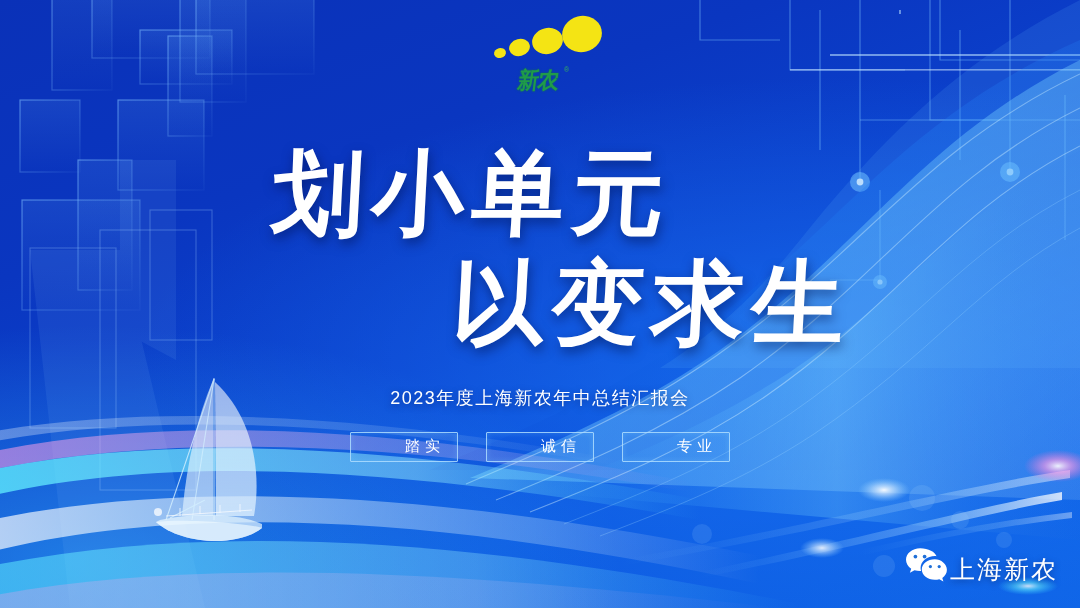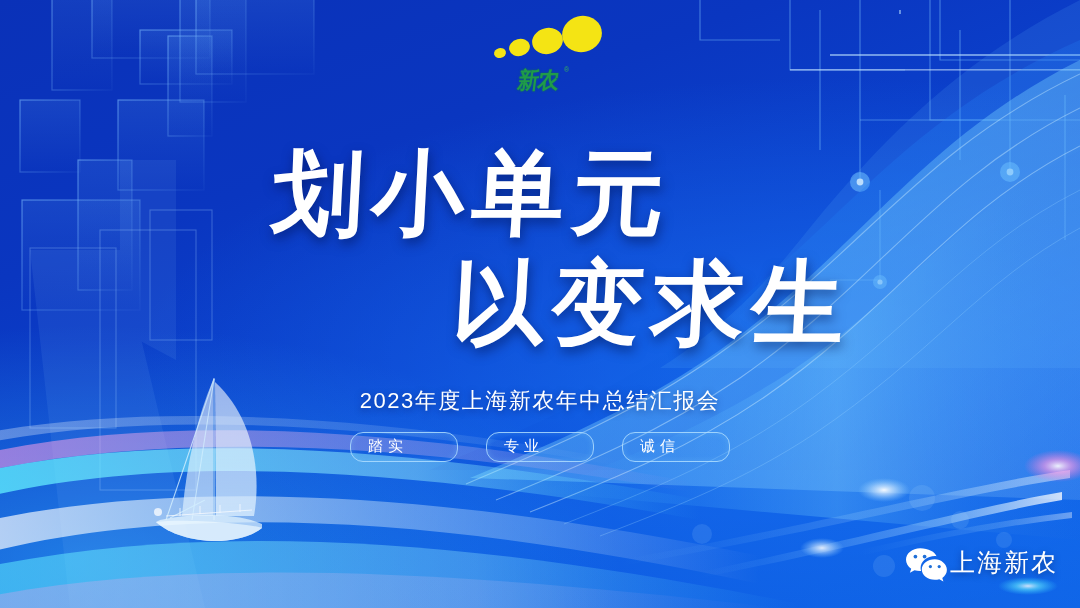--- a/index.html
+++ b/index.html
@@ -45,40 +45,40 @@
     white-space:nowrap;
     text-shadow:2px 5px 12px rgba(0,18,80,.55);
     transform:skewX(-3deg);
   }
   #hl1{position:absolute;left:272px;top:148px;font-size:92px;line-height:1;}
   #hl2{position:absolute;left:452px;top:258px;font-size:92px;line-height:1;}
 
   
   #subtitle{
     position:absolute;left:0;top:386px;width:1080px;text-align:center;
-    color:#ffffff;font-size:22px;letter-spacing:1.5px;
+    color:#ffffff;font-size:18px;letter-spacing:1.5px;
     text-shadow:0 2px 6px rgba(0,20,90,.5);
   }
 
   
   #pills{
     position:absolute;left:0;top:432px;width:1080px;
     display:flex;justify-content:center;gap:28px;
   }
   .pill{
     min-width:82px;padding:4px 12px 5px;
     border:1px solid rgba(175,222,255,.85);
-    border-radius:13px;
+    border-radius:1px;
     color:#ffffff;font-size:15px;letter-spacing:5px;text-indent:5px;
-    text-align:left;
+    text-align:right;
     box-shadow:0 0 6px rgba(120,200,255,.30) inset;
   }
 
   
-  #wechat{position:absolute;right:22px;bottom:22px;display:flex;align-items:flex-start;margin-top:10px;}
+  #wechat{position:absolute;right:22px;bottom:22px;display:flex;align-items:flex-end;margin-top:10px;}
   #wechat .wx-icon{width:46px;height:40px;}
   #wechat .wx-label{
     color:#ffffff;font-size:25px;letter-spacing:2px;
     text-shadow:0 2px 6px rgba(0,25,90,.55);
   }
 </style>
 </head>
 <body>
 
 <div id="poster">
@@ -305,22 +305,22 @@
 
   <div id="headline">
     <div id="hl1" class="hl-line">划小单元</div>
     <div id="hl2" class="hl-line">以变求生</div>
   </div>
 
   <div id="subtitle">2023年度上海新农年中总结汇报会</div>
 
   <div id="pills">
     <div class="pill">踏实</div>
+    <div class="pill">诚信</div>
     <div class="pill">专业</div>
-    <div class="pill">诚信</div>
   </div>
 
   <div id="wechat">
     <span class="wx-icon">
       <svg viewBox="0 0 46 40">
         <g fill="#ffffff">
           <path d="M16.2 2.2C8.3 2.2 2 7.4 2 13.8c0 3.6 2 6.8 5.2 8.9l-1.3 4 4.6-2.4c1.8.5 3.7.8 5.7.8h.9c-.3-1-.5-2-.5-3.1 0-6.6 6.5-11.9 14.4-11.9.5 0 1 0 1.5.1C31.2 5.9 24.4 2.2 16.2 2.2z"></path>
           <path d="M30.8 13.2c-7.2 0-13 4.6-13 10.3 0 5.7 5.8 10.3 13 10.3 1.6 0 3.1-.2 4.5-.6l4.1 2.2-1.1-3.5c2.9-1.9 4.6-4.8 4.6-8.1 0-5.7-5.8-10.6-12.1-10.6z"></path>
         </g>
         <g fill="#1e6fd8">

